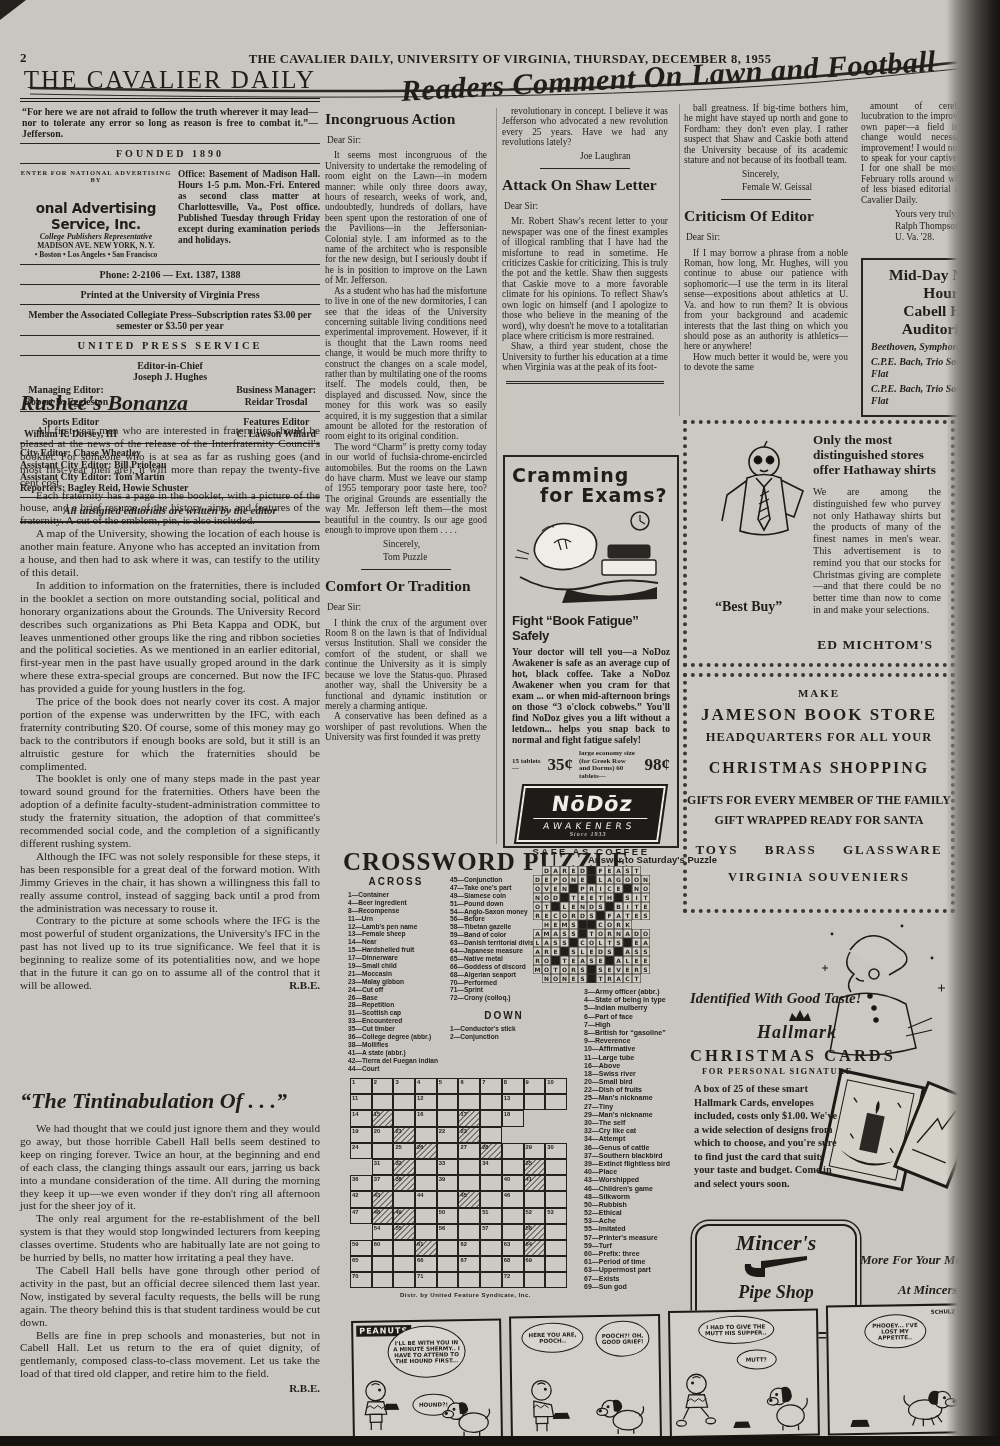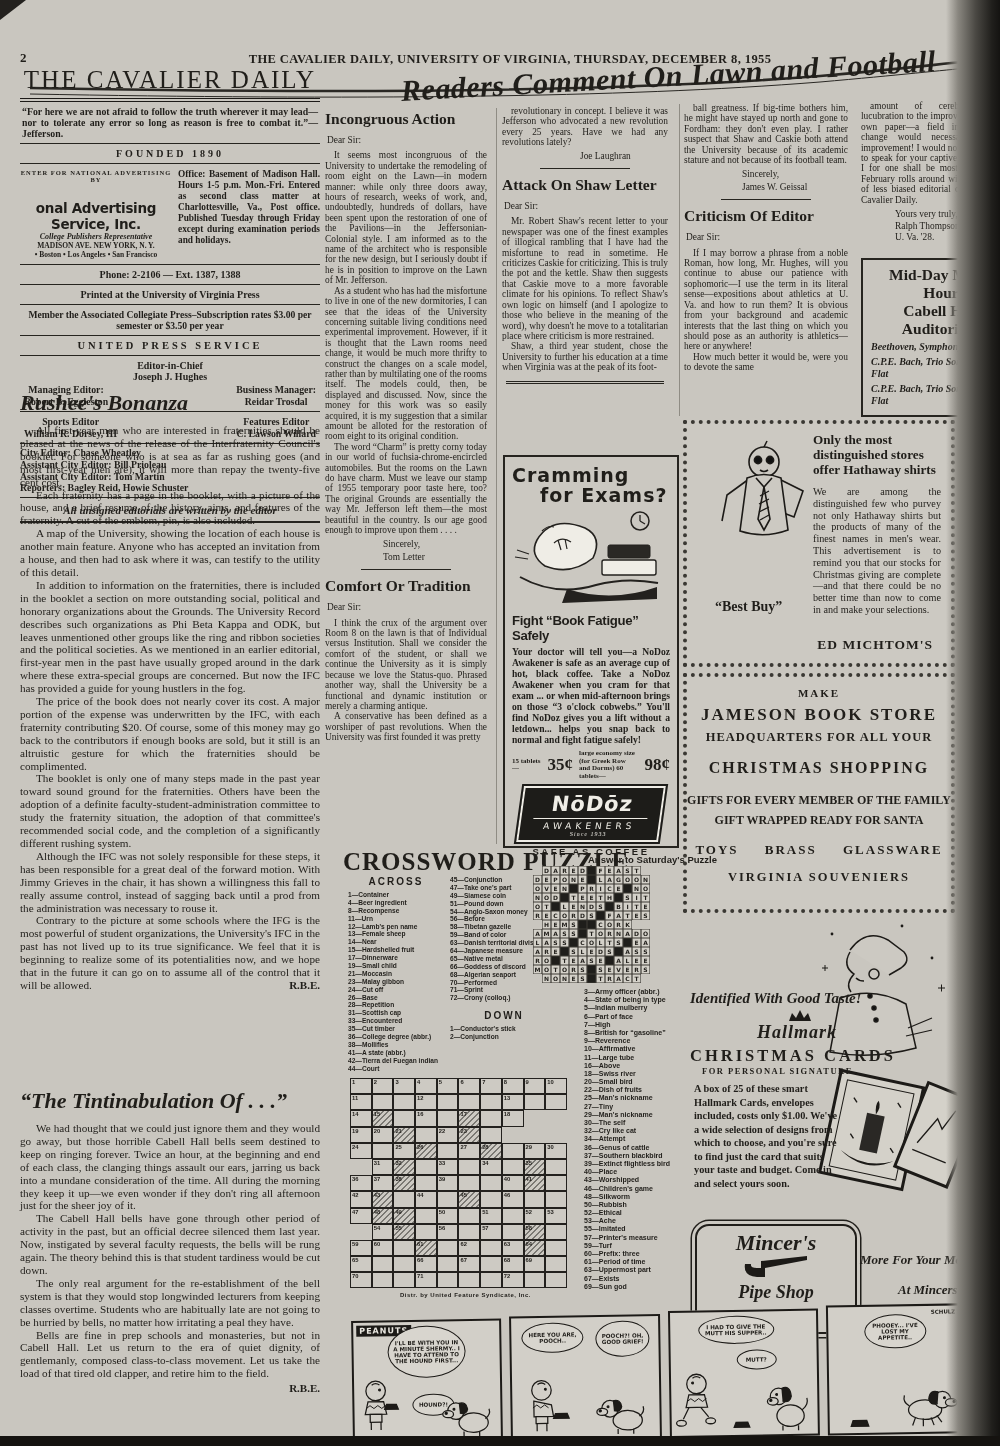--- a/index.html
+++ b/index.html
@@ -221,40 +221,40 @@
         <p data-name="paragraph">Although the IFC was not solely responsible for these steps, it has been responsible for a great deal of the forward motion. With Jimmy Grieves in the chair, it has shown a willingness this fall to really assume control, instead of sagging back until a prod from the administration was necessary to rouse it.</p>
         <p data-name="paragraph">Contrary to the picture at some schools where the IFG is the most powerful of student organizations, the University's IFC in the past has not lived up to its true significance. We feel that it is beginning to realize some of its potentialities now, and we hope that in the future it can go on to assume all of the control that it will be allowed.</p>
       </div>
     <div class="ed-sig" data-name="editorial-signature">R.B.E.</div>
   </div>
 
   <div class="abs ed ed2" data-name="editorial-tintinabulation">
     <div class="ed-title" data-name="editorial-title">“The Tintinabulation Of . . .”</div>
     <div data-name="editorial-body">
         <p data-name="paragraph">We had thought that we could just ignore them and they would go away, but those horrible Cabell Hall bells seem destined to keep on ringing forever. Twice an hour, at the beginning and end of each class, the clanging things assault our ears, jarring us back into a mundane consideration of the time. All during the morning they keep it up—we even wonder if they don't ring all afternoon just for the sheer joy of it.</p>
+        <p data-name="paragraph">The only real argument for the re-establishment of the bell system is that they would stop longwinded lecturers from keeping classes overtime. Students who are habitually late are not going to be hurried by bells, no matter how irritating a peal they have.</p>
         <p data-name="paragraph">The Cabell Hall bells have gone through other period of activity in the past, but an official decree silenced them last year. Now, instigated by several faculty requests, the bells will be rung again. The theory behind this is that student tardiness would be cut down.</p>
-        <p data-name="paragraph">The only real argument for the re-establishment of the bell system is that they would stop longwinded lecturers from keeping classes overtime. Students who are habitually late are not going to be hurried by bells, no matter how irritating a peal they have.</p>
         <p data-name="paragraph">Bells are fine in prep schools and monasteries, but not in Cabell Hall. Let us return to the era of quiet dignity, of gentlemanly, composed class-to-class movement. Let us take the load of that tired old clapper, and retire him to the field.</p>
       </div>
     <div class="ed-sig" style="margin-top:2px;" data-name="editorial-signature">R.B.E.</div>
   </div>
 
   <div class="abs vrule vr1" data-name="column-rule"></div>
   <div class="abs vrule vr2" data-name="column-rule"></div>
 
   <div class="abs lcol col2" data-name="letters-column-2">
     <div class="l-title" data-name="letter-title">Incongruous  Action</div>
     <div class="l-sal" data-name="salutation">Dear Sir:</div>
     <div data-name="letter-body">
         <p data-name="paragraph">It seems most incongruous of the University to undertake the remodeling of room eight on the Lawn—in modern manner: while only three doors away, hours of research, weeks of work, and, undoubtedly, hundreds of dollars, have been spent upon the restoration of one of the Pavilions—in the Jeffersonian-Colonial style. I am informed as to the name of the architect who is responsible for the new design, but I seriously doubt if he is in position to improve on the Lawn of Mr. Jefferson.</p>
         <p data-name="paragraph">As a student who has had the misfortune to live in one of the new dormitories, I can see that the ideas of the University concerning suitable living conditions need experimental improvement. However, if it is thought that the Lawn rooms need change, it would be much more thrifty to construct the changes on a scale model, rather than by multilating one of the rooms itself. The models could, then, be displayed and discussed. Now, since the money for this work was so easily acquired, it is my suggestion that a similar amount be alloted for the restoration of room eight to its original condition.</p>
         <p data-name="paragraph">The word “Charm” is pretty corny today in our world of fuchsia-chrome-encircled automobiles. But the rooms on the Lawn do have charm. Must we leave our stamp of 1955 temporary poor taste here, too? The original Grounds are essentially the way Mr. Jefferson left them—the most beautiful in the country. Is our age good enough to improve upon them . . . .</p>
       </div>
     <div class="l-close" data-name="letter-closing">Sincerely,</div>
-    <div class="l-signer" data-name="letter-signer">Tom Letter</div>
+    <div class="l-signer" data-name="letter-signer">Tom Puzzle</div>
     <div class="l-rule"></div>
     <div class="l-title" data-name="letter-title">Comfort Or Tradition</div>
     <div class="l-sal" data-name="salutation">Dear Sir:</div>
     <div data-name="letter-body">
         <p data-name="paragraph">I think the crux of the argument over Room 8 on the lawn is that of Individual versus Institution. Shall we consider the comfort of the student, or shall we continue the University as it is simply because we love the Status-quo. Phrased another way, shall the University be a functional and dynamic institution or merely a charming antique.</p>
         <p data-name="paragraph">A conservative has been defined as a worshiper of past revolutions. When the University was first founded it was pretty</p>
       </div>
   </div>
 
   <div class="abs lcol col3" data-name="letters-column-3">
@@ -266,21 +266,21 @@
     <div data-name="letter-body">
         <p data-name="paragraph">Mr. Robert Shaw's recent letter to your newspaper was one of the finest examples of illogical rambling that I have had the misfortune to read in sometime. He criticizes Caskie for criticizing. This is truly the pot and the kettle. Shaw then suggests that Caskie move to a more favorable climate for his opinions. To reflect Shaw's own logic on himself (and I apologize to those who believe in the meaning of the word), why doesn't he move to a totalitarian place where criticism is more restrained.</p>
         <p data-name="paragraph">Shaw, a third year student, chose the University to further his education at a time when Virginia was at the peak of its foot-</p>
       </div>
     <div class="l-rule2"></div>
   </div>
 
   <div class="abs lcol col4" data-name="letters-column-4">
     <p data-name="continued-paragraph">ball greatness. If big-time bothers him, he might have stayed up north and gone to Fordham: they don't even play. I rather suspect that Shaw and Caskie both attend the University because of its academic stature and not because of its football team.</p>
     <div class="l-close" data-name="letter-closing">Sincerely,</div>
-    <div class="l-signer" data-name="letter-signer">James W. Geissal</div>
+    <div class="l-signer" data-name="letter-signer">Female W. Geissal</div>
     <div class="l-rule"></div>
     <div class="l-title" data-name="letter-title">Criticism Of Editor</div>
     <div class="l-sal" data-name="salutation">Dear Sir:</div>
     <div data-name="letter-body">
         <p data-name="paragraph">If I may borrow a phrase from a noble Roman, how long, Mr. Hughes, will you continue to abuse our patience with sophomoric—I use the term in its literal sense—expositions about athletics at U. Va. and how to run them? It is obvious from your background and academic interests that the last thing on which you should pose as an authority is athletics—here or anywhere!</p>
         <p data-name="paragraph">How much better it would be, were you to devote the same</p>
       </div>
   </div>
 
   <div class="abs lcol col5" data-name="letters-column-5">

